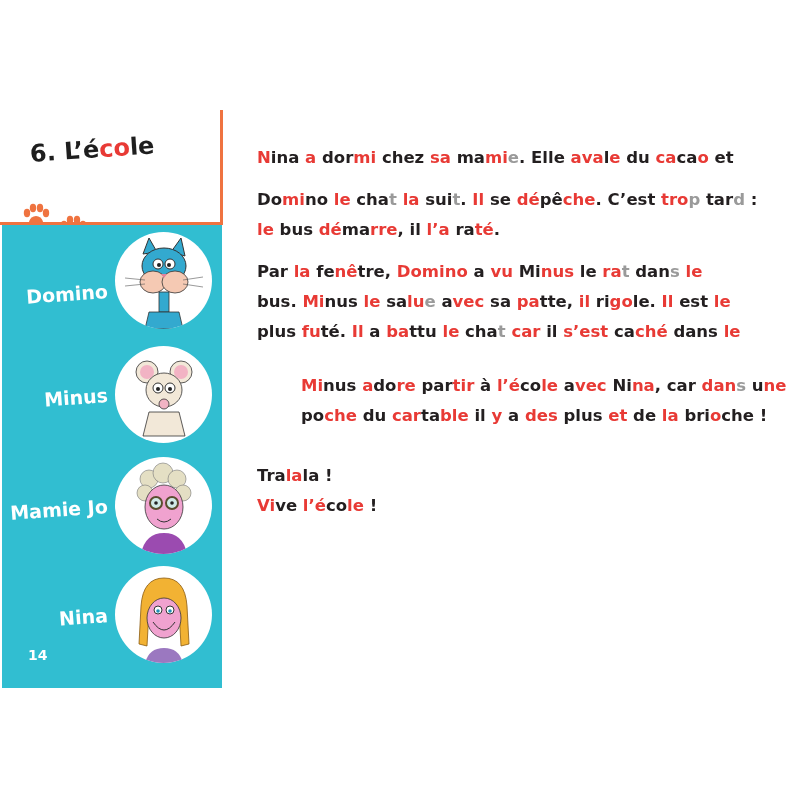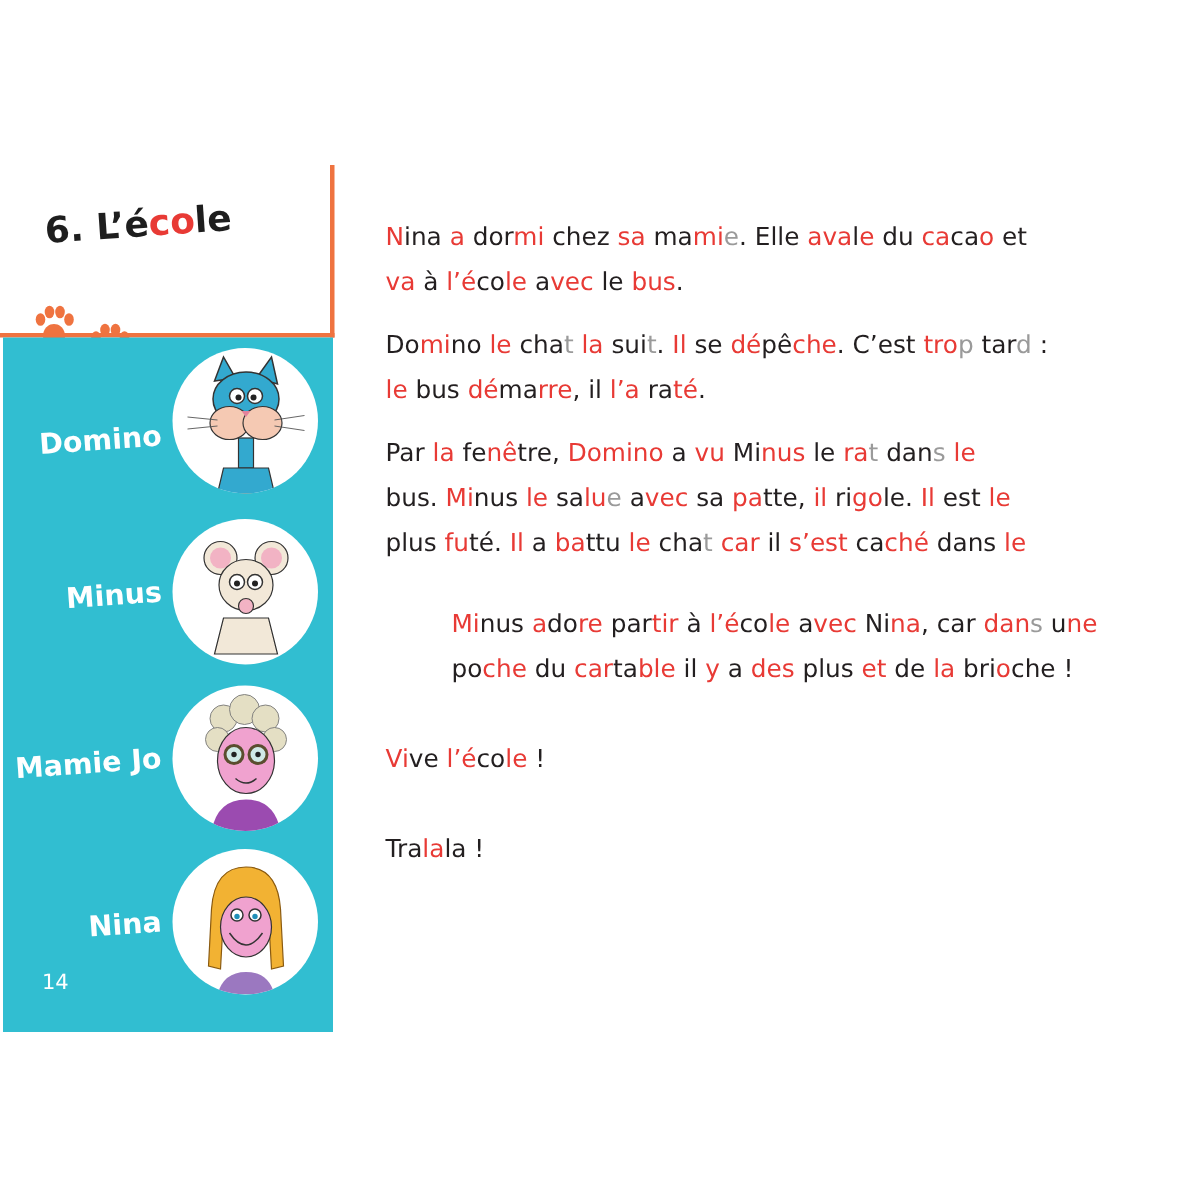--- a/index.html
+++ b/index.html
@@ -10,22 +10,22 @@
   .side { position:absolute; left:2px; top:225px; width:220px; height:463px; background:#31bed1; }
   .title { position:absolute; left:30px; top:140px; font-size:24px; font-weight:bold; color:#1e1e1e;
            transform:rotate(-4deg); transform-origin:left center; white-space:nowrap; }
   .title .r { color:#e83a35; }
   .paw { position:absolute; }
   .char { position:absolute; left:0; width:220px; height:100px; }
   .char .name { position:absolute; color:#fff; font-weight:bold; font-size:19px; white-space:nowrap;
                 transform:rotate(-4deg); transform-origin:right center; text-align:right; }
   .char .circle { position:absolute; left:115px; width:97px; height:97px; border-radius:50%; background:#fff;
                   overflow:hidden; }
-  .page-num { position:absolute; left:28px; top:647px; color:#fff; font-weight:normal; font-size:14px; }
-  .text { position:absolute; left:257px; top:143px; width:520px; font-size:16.5px; font-weight:normal;
+  .page-num { position:absolute; left:28px; top:647px; color:#fff; font-weight:bold; font-size:14px; }
+  .text { position:absolute; left:257px; top:143px; width:520px; font-size:16.5px; font-weight:bold;
           color:#231f20; line-height:30px; }
   .text p { margin:0 0 12px 0; }
   .text .line { white-space:nowrap; display:block; }
   .r { color:#e83a35; }
   .g { color:#9a9a9a; }
 </style>
 </head>
 <body>
 
 <div class="frame-v"></div>
@@ -138,34 +138,33 @@
       <path d="M30 97 Q34 82 49 82 Q64 82 68 97 Z" fill="#9b78c0"></path>
     </svg>
   </div>
 </div>
 
 <div class="page-num">14</div>
 
 <div class="text" id="story">
     <p style="margin-bottom: 12px;">
       <span class="line"><span class="r">N</span><span>i</span><span>na </span><span class="r">a </span><span>dor</span><span class="r">mi</span><span> chez </span><span class="r">sa </span><span>ma</span><span class="r">mi</span><span class="g">e</span><span>. Elle </span><span class="r">ava</span><span>l</span><span class="r">e</span><span> du </span><span class="r">ca</span><span>ca</span><span class="r">o</span><span> et</span></span>
-      <span class="line"><span class="r">va </span><span> à </span><span class="r">l’é</span><span>co</span><span class="r">le </span><span>a</span><span class="r">vec </span><span>le </span><span class="r">bus</span><span>.</span></span>
     </p>
     <p style="">
       <span class="line"><span>Do</span><span class="r">mi</span><span>no </span><span class="r">le </span><span>cha</span><span class="g">t</span><span> </span><span class="r">la </span><span>sui</span><span class="g">t</span><span>. </span><span class="r">Il </span><span>se </span><span class="r">dé</span><span>pê</span><span class="r">che</span><span>. C’est </span><span class="r">tro</span><span class="g">p</span><span> tar</span><span class="g">d</span><span> :</span></span>
       <span class="line"><span class="r">le </span><span>bus </span><span class="r">dé</span><span>ma</span><span class="r">rre</span><span>, il </span><span class="r">l’a </span><span>ra</span><span class="r">té</span><span>.</span></span>
     </p>
     <p style="margin-bottom: 24px;">
       <span class="line"><span>Par </span><span class="r">la </span><span>fe</span><span class="r">nê</span><span>tre, </span><span class="r">Domi</span><span class="r">no</span><span> a </span><span class="r">vu </span><span>Mi</span><span class="r">nus </span><span>le </span><span class="r">ra</span><span class="g">t</span><span> dan</span><span class="g">s</span><span> </span><span class="r">le</span></span>
       <span class="line"><span>bus. </span><span class="r">Mi</span><span>nus </span><span class="r">le </span><span>sa</span><span class="r">lu</span><span class="g">e</span><span> a</span><span class="r">vec </span><span>sa </span><span class="r">pa</span><span>tte, </span><span class="r">il </span><span>ri</span><span class="r">go</span><span>le. </span><span class="r">Il </span><span>est </span><span class="r">le</span></span>
       <span class="line"><span>plus </span><span class="r">fu</span><span>té. </span><span class="r">Il </span><span>a </span><span class="r">ba</span><span>ttu </span><span class="r">le </span><span>cha</span><span class="g">t</span><span> </span><span class="r">car </span><span>il </span><span class="r">s’est </span><span>ca</span><span class="r">ché </span><span>dans </span><span class="r">le</span></span>
     </p>
     <p style="margin-bottom: 30px; margin-left: 44px;">
       <span class="line"><span class="r">Mi</span><span>nus </span><span class="r">a</span><span>do</span><span class="r">re </span><span>par</span><span class="r">tir </span><span>à </span><span class="r">l’é</span><span>co</span><span class="r">le </span><span>a</span><span class="r">vec </span><span>Ni</span><span class="r">na</span><span>, car </span><span class="r">dan</span><span class="g">s</span><span> u</span><span class="r">ne</span></span>
       <span class="line"><span>po</span><span class="r">che </span><span>du </span><span class="r">car</span><span>ta</span><span class="r">ble </span><span>il </span><span class="r">y </span><span>a </span><span class="r">des </span><span>plus </span><span class="r">et </span><span>de </span><span class="r">la </span><span>bri</span><span class="r">o</span><span>che !</span></span>
     </p>
+    <p style="margin-bottom: 0px;">
+      <span class="line"><span>Tra</span><span class="r">la</span><span>la !</span></span>
+    </p>
     <p style="margin-bottom: 30px;">
       <span class="line"><span class="r">Vi</span><span>ve </span><span class="r">l’é</span><span>co</span><span class="r">le</span><span> !</span></span>
-    </p>
-    <p style="margin-bottom: 0px;">
-      <span class="line"><span>Tra</span><span class="r">la</span><span>la !</span></span>
     </p>
   </div>
 
 </body></html>

